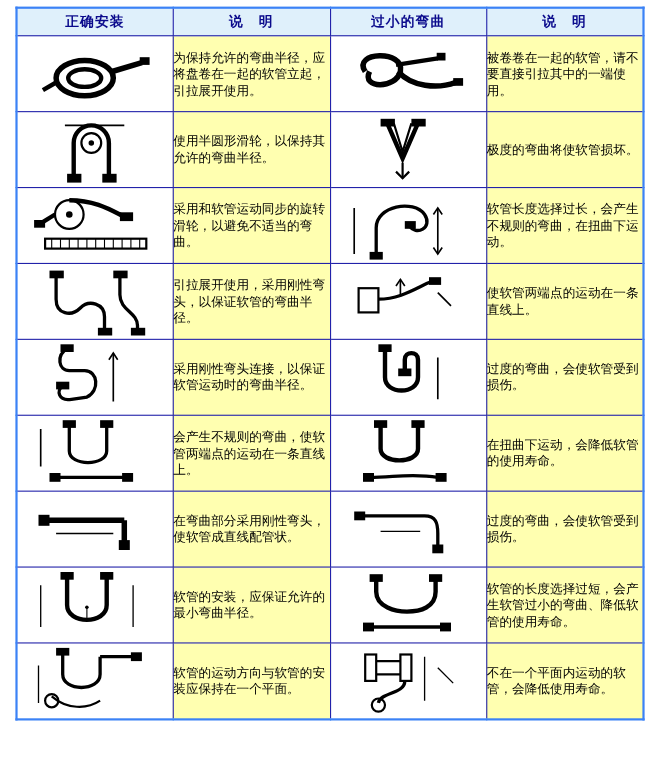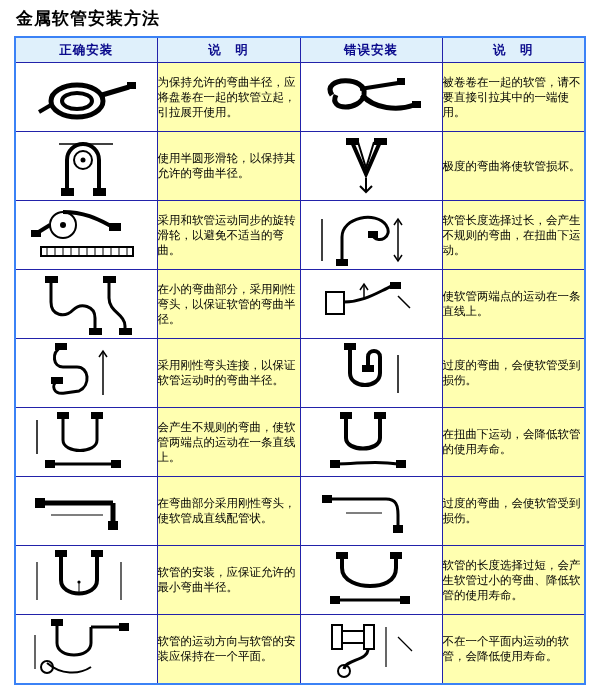--- a/index.html
+++ b/index.html
@@ -71,34 +71,33 @@
     display: block;
     margin: 0 auto;
   }
   .fig svg { display: block; }
 </style>
 </head>
 <body>
 
 <div class="page">
 
-  <div class="page-title">金属软管安装方法</div>
 
   <table class="hose-table">
     <colgroup>
       <col class="c-img">
         <col class="c-txt">
         <col class="c-img">
         <col class="c-txt">
     </colgroup>
     <thead>
       <tr>
         <th>正确安装</th>
         <th>说　明</th>
-        <th>错误安装</th>
+        <th>过小的弯曲</th>
         <th>说　明</th>
       </tr>
     </thead>
     <tbody>
 
       <tr>
         <td class="img-cell">
           <div class="fig">
             <svg viewBox="0 0 138 64" width="138" height="64">
               <ellipse cx="60" cy="36" rx="26" ry="16" fill="none" stroke="#000" stroke-width="5"></ellipse>
@@ -191,21 +190,21 @@
             <svg viewBox="0 0 138 64" width="138" height="64">
               <path d="M34 8 L34 30 C34 44, 48 46, 56 38 C64 30, 78 34, 78 46 L78 58" fill="none" stroke="#000" stroke-width="3"></path>
               <path d="M92 8 L92 26 C92 40, 108 42, 108 54 L108 60" fill="none" stroke="#000" stroke-width="3"></path>
               <rect x="28" y="4" width="13" height="7" fill="#000"></rect>
               <rect x="86" y="4" width="13" height="7" fill="#000"></rect>
               <rect x="72" y="56" width="13" height="7" fill="#000"></rect>
               <rect x="102" y="56" width="13" height="7" fill="#000"></rect>
             </svg>
           </div>
         </td>
-        <td class="txt-cell">在小的弯曲部分，采用刚性弯头，以保证软管的弯曲半径。</td>
+        <td class="txt-cell">引拉展开使用，采用刚性弯头，以保证软管的弯曲半径。</td>
         <td class="img-cell">
           <div class="fig">
             <svg viewBox="0 0 138 64" width="138" height="64">
               <rect x="24" y="20" width="18" height="22" fill="none" stroke="#000" stroke-width="2"></rect>
               <path d="M42 30 C62 30, 76 20, 90 14" fill="none" stroke="#000" stroke-width="3"></path>
               <rect x="88" y="10" width="11" height="7" fill="#000"></rect>
               <path d="M62 26 L62 12" stroke="#000" stroke-width="1.5"></path>
               <path d="M58 18 L62 12 L66 18" fill="none" stroke="#000" stroke-width="1.5"></path>
               <path d="M96 24 L108 36" stroke="#000" stroke-width="1.5"></path>
             </svg>

